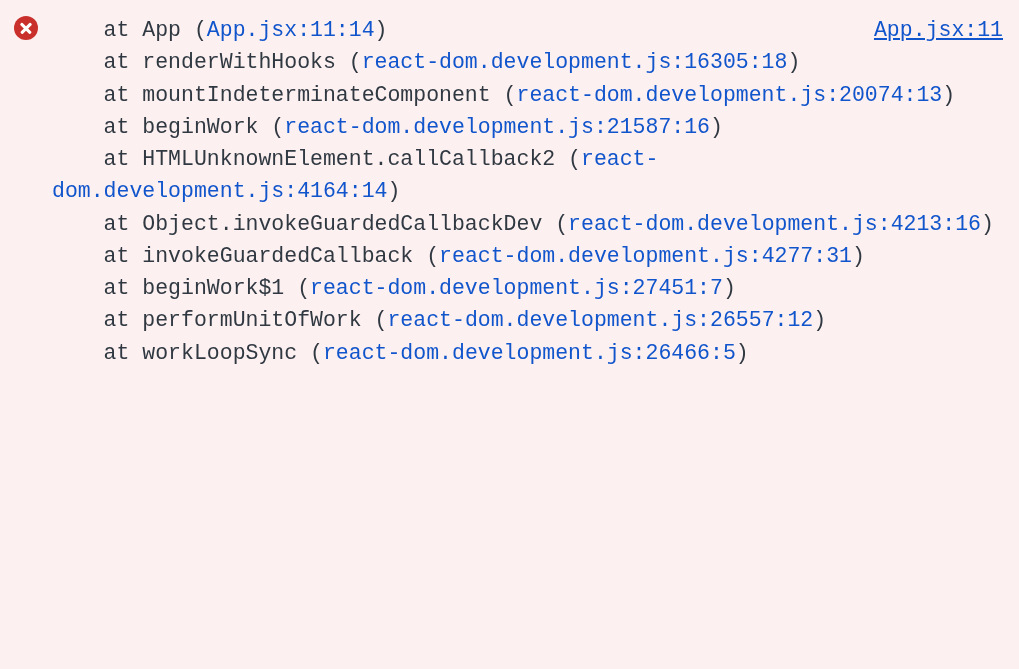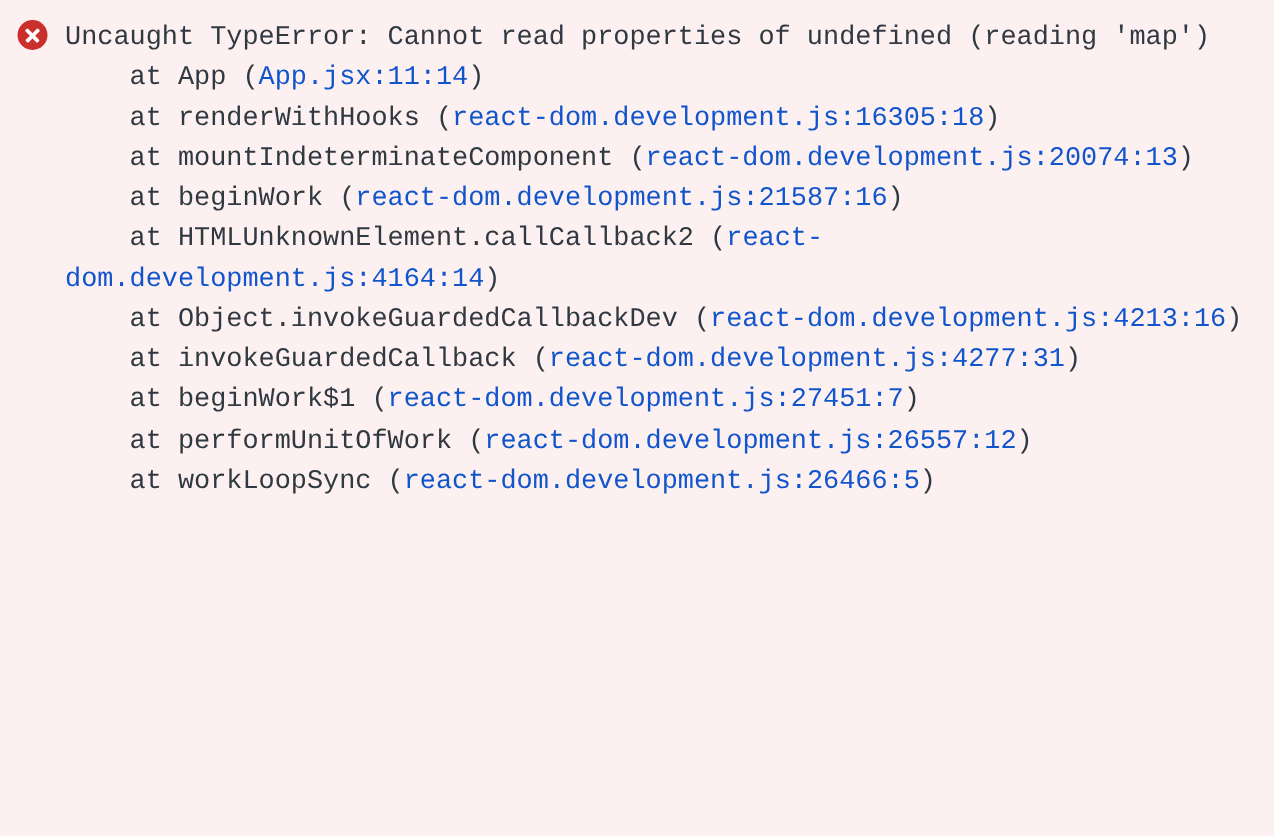--- a/index.html
+++ b/index.html
@@ -63,17 +63,17 @@
       white-space: pre-wrap;
     }
   </style>
 </head>
 <body>
 
 <div class="error-icon"></div>
 
 <div class="console-error">
 
+  <a class="source-link">App.jsx:11</a>
 
-  <span class="plain">Uncaught TypeError: Cannot read properties of undefined (reading 'map')</span>
 
   <div class="stack" id="stack-trace"><div><span class="plain">    at App (</span><a class="link">App.jsx:11:14</a><span class="plain">)</span></div><div><span class="plain">    at renderWithHooks (</span><a class="link">react-dom.development.js:16305:18</a><span class="plain">)</span></div><div><span class="plain">    at mountIndeterminateComponent (</span><a class="link">react-dom.development.js:20074:13</a><span class="plain">)</span></div><div><span class="plain">    at beginWork (</span><a class="link">react-dom.development.js:21587:16</a><span class="plain">)</span></div><div><span class="plain">    at HTMLUnknownElement.callCallback2 (</span><a class="link">react-dom.development.js:4164:14</a><span class="plain">)</span></div><div><span class="plain">    at Object.invokeGuardedCallbackDev (</span><a class="link">react-dom.development.js:4213:16</a><span class="plain">)</span></div><div><span class="plain">    at invokeGuardedCallback (</span><a class="link">react-dom.development.js:4277:31</a><span class="plain">)</span></div><div><span class="plain">    at beginWork$1 (</span><a class="link">react-dom.development.js:27451:7</a><span class="plain">)</span></div><div><span class="plain">    at performUnitOfWork (</span><a class="link">react-dom.development.js:26557:12</a><span class="plain">)</span></div><div><span class="plain">    at workLoopSync (</span><a class="link">react-dom.development.js:26466:5</a><span class="plain">)</span></div></div>
 </div>
 
 </body></html>

